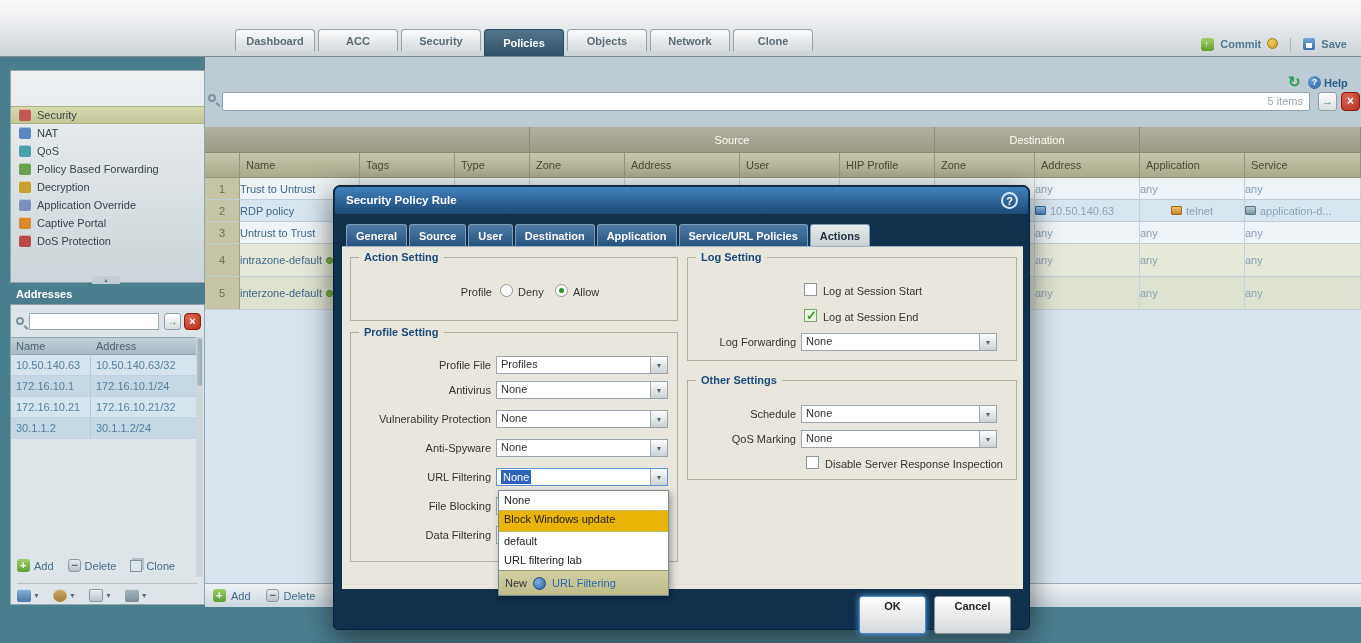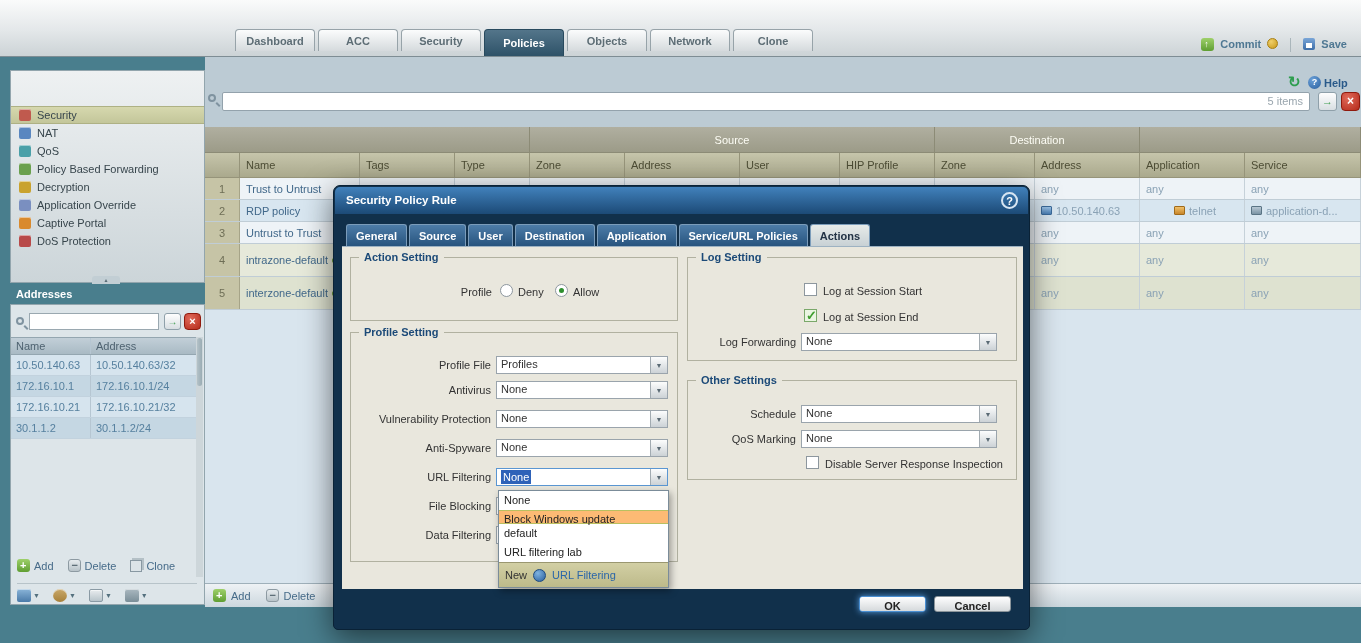--- a/index.html
+++ b/index.html
@@ -42,21 +42,21 @@
 
   
   .grouprow,.headrow{position:absolute;left:205px;display:flex}
   .grouprow{top:127px;height:26px}
   .gcell{background:linear-gradient(#b0afa0,#9c9b88);border-right:1px solid #8c8b76;border-bottom:1px solid #8c8b76;color:#fdfdf5;text-align:center;line-height:26px}
   .headrow{top:153px;height:25px}
   .hcell{background:linear-gradient(#c6c5ab,#aaa98d);border-right:1px solid #96947a;border-bottom:1px solid #96947a;color:#4c4c34;line-height:25px;padding-left:6px;overflow:hidden;white-space:nowrap}
   .tbody{position:absolute;left:205px;top:178px;width:1156px;height:405px;background:#d9e5ee}
   .prow{display:flex;border-bottom:1px solid #c0cdd6}
   .r-a{background:#eef3f7}.r-b{background:#d8e6f0}.r-d1{background:#e6e9da}.r-d2{background:#dee2d0}
-  .pcell{border-right:1px solid #c6d1d9;padding-left:6px;display:flex;align-items:center;gap:4px;color:#8aa2b5;overflow:hidden;white-space:nowrap}
+  .pcell{border-right:1px solid #c6d1d9;display:flex;align-items:center;gap:4px;color:#8aa2b5;overflow:hidden;white-space:nowrap}
   .pcell.name{color:#41688a}
   .pcell.num{background:#c6c4a6;border-right:1px solid #a6a488;color:#6e6e56;justify-content:center;padding-left:0}
   .gdot{width:7px;height:7px;border-radius:50%;background:#7cb342;border:1px solid #5a8f2a;flex:0 0 auto}
   .cic{flex:0 0 auto;width:11px;height:9px;border-radius:1px;border:1px solid #3a6a9a;background:linear-gradient(#9cc4e8,#4a7fb5)}
   .cic.app{background:linear-gradient(#f0c06a,#c8862a);border-color:#a06a1a}
   .cic.svc{background:linear-gradient(#b8c8d4,#7a93a4);border-color:#5a7484}
   .tbl-footer{position:absolute;left:205px;top:583px;width:1156px;height:24px;background:linear-gradient(#eef2f5,#ccd7de);border-top:1px solid #9fb0ba;display:flex;align-items:center;gap:5px;padding-left:8px;color:#466b89}
   .ic-add{width:13px;height:13px;border-radius:3px;background:linear-gradient(#9ed06a,#5f9e32);position:relative;flex:0 0 auto}
   .ic-add::after{content:"+";color:#fff;font-weight:bold;font-size:11px;position:absolute;left:3px;top:0;line-height:12px}
   .ic-del{width:13px;height:13px;border-radius:3px;background:linear-gradient(#e6ebee,#b8c3c9);border:1px solid #8d9aa2;position:relative;flex:0 0 auto}
@@ -144,26 +144,26 @@
   .lbl-logfwd{left:356px;top:150px;width:106px}
   .dd-logfwd{left:467px;top:147px;width:196px}
   .lbl-schedule{left:356px;top:222px;width:106px}
   .dd-schedule{left:467px;top:219px;width:196px}
   .lbl-qos{left:356px;top:247px;width:106px}
   .dd-qos{left:467px;top:244px;width:196px}
   .cb-dsri{left:472px;top:270px}
   .lbl-dsri{left:491px;top:272px}
   .ddlist{position:absolute;left:164px;top:304px;width:171px;border:1px solid #7b8c99;background:#fff;box-shadow:2px 3px 7px rgba(0,0,0,.35);z-index:5}
   .ddopt{height:19px;line-height:19px;padding-left:5px;color:#222}
-  .ddopt.hl{background:#fdba74;border-top:1px solid #b9c060;border-bottom:1px solid #b9c060;line-height:17px;height:14px}
+  .ddopt.hl{background:#eab308;border-top:1px solid #b9c060;border-bottom:1px solid #b9c060;line-height:17px;height:22px}
   .ddfoot{height:25px;background:linear-gradient(#d2cfa4,#bdba8a);border-top:1px solid #9a9770;display:flex;align-items:center;gap:6px;padding-left:6px}
   .new-lbl{color:#333}
   .ufl-ic{width:13px;height:13px;border-radius:50%;background:radial-gradient(circle at 35% 30%,#7fb3e0,#2a5f9e);border:1px solid #1d4a80}
   .new-link{color:#2b66a8}
-  .mbtn{position:absolute;height:16px;line-height:19px;text-align:center;background:linear-gradient(#fefefe,#d5d9db);border:1px solid #8a949a;border-radius:3px;color:#222;font-weight:bold}
+  .mbtn{position:absolute;height:38px;line-height:19px;text-align:center;background:linear-gradient(#fefefe,#d5d9db);border:1px solid #8a949a;border-radius:3px;color:#222;font-weight:bold}
   .btn-ok{left:525px;top:410px;width:67px;border-color:#4a8fd2;box-shadow:0 0 6px rgba(90,160,230,.95)}
   .btn-cancel{left:600px;top:410px;width:77px}
 </style>
 </head>
 <body>
 
 <div id="screen">
 
   <div class="topbar">
     <div class="nav-tabs">

